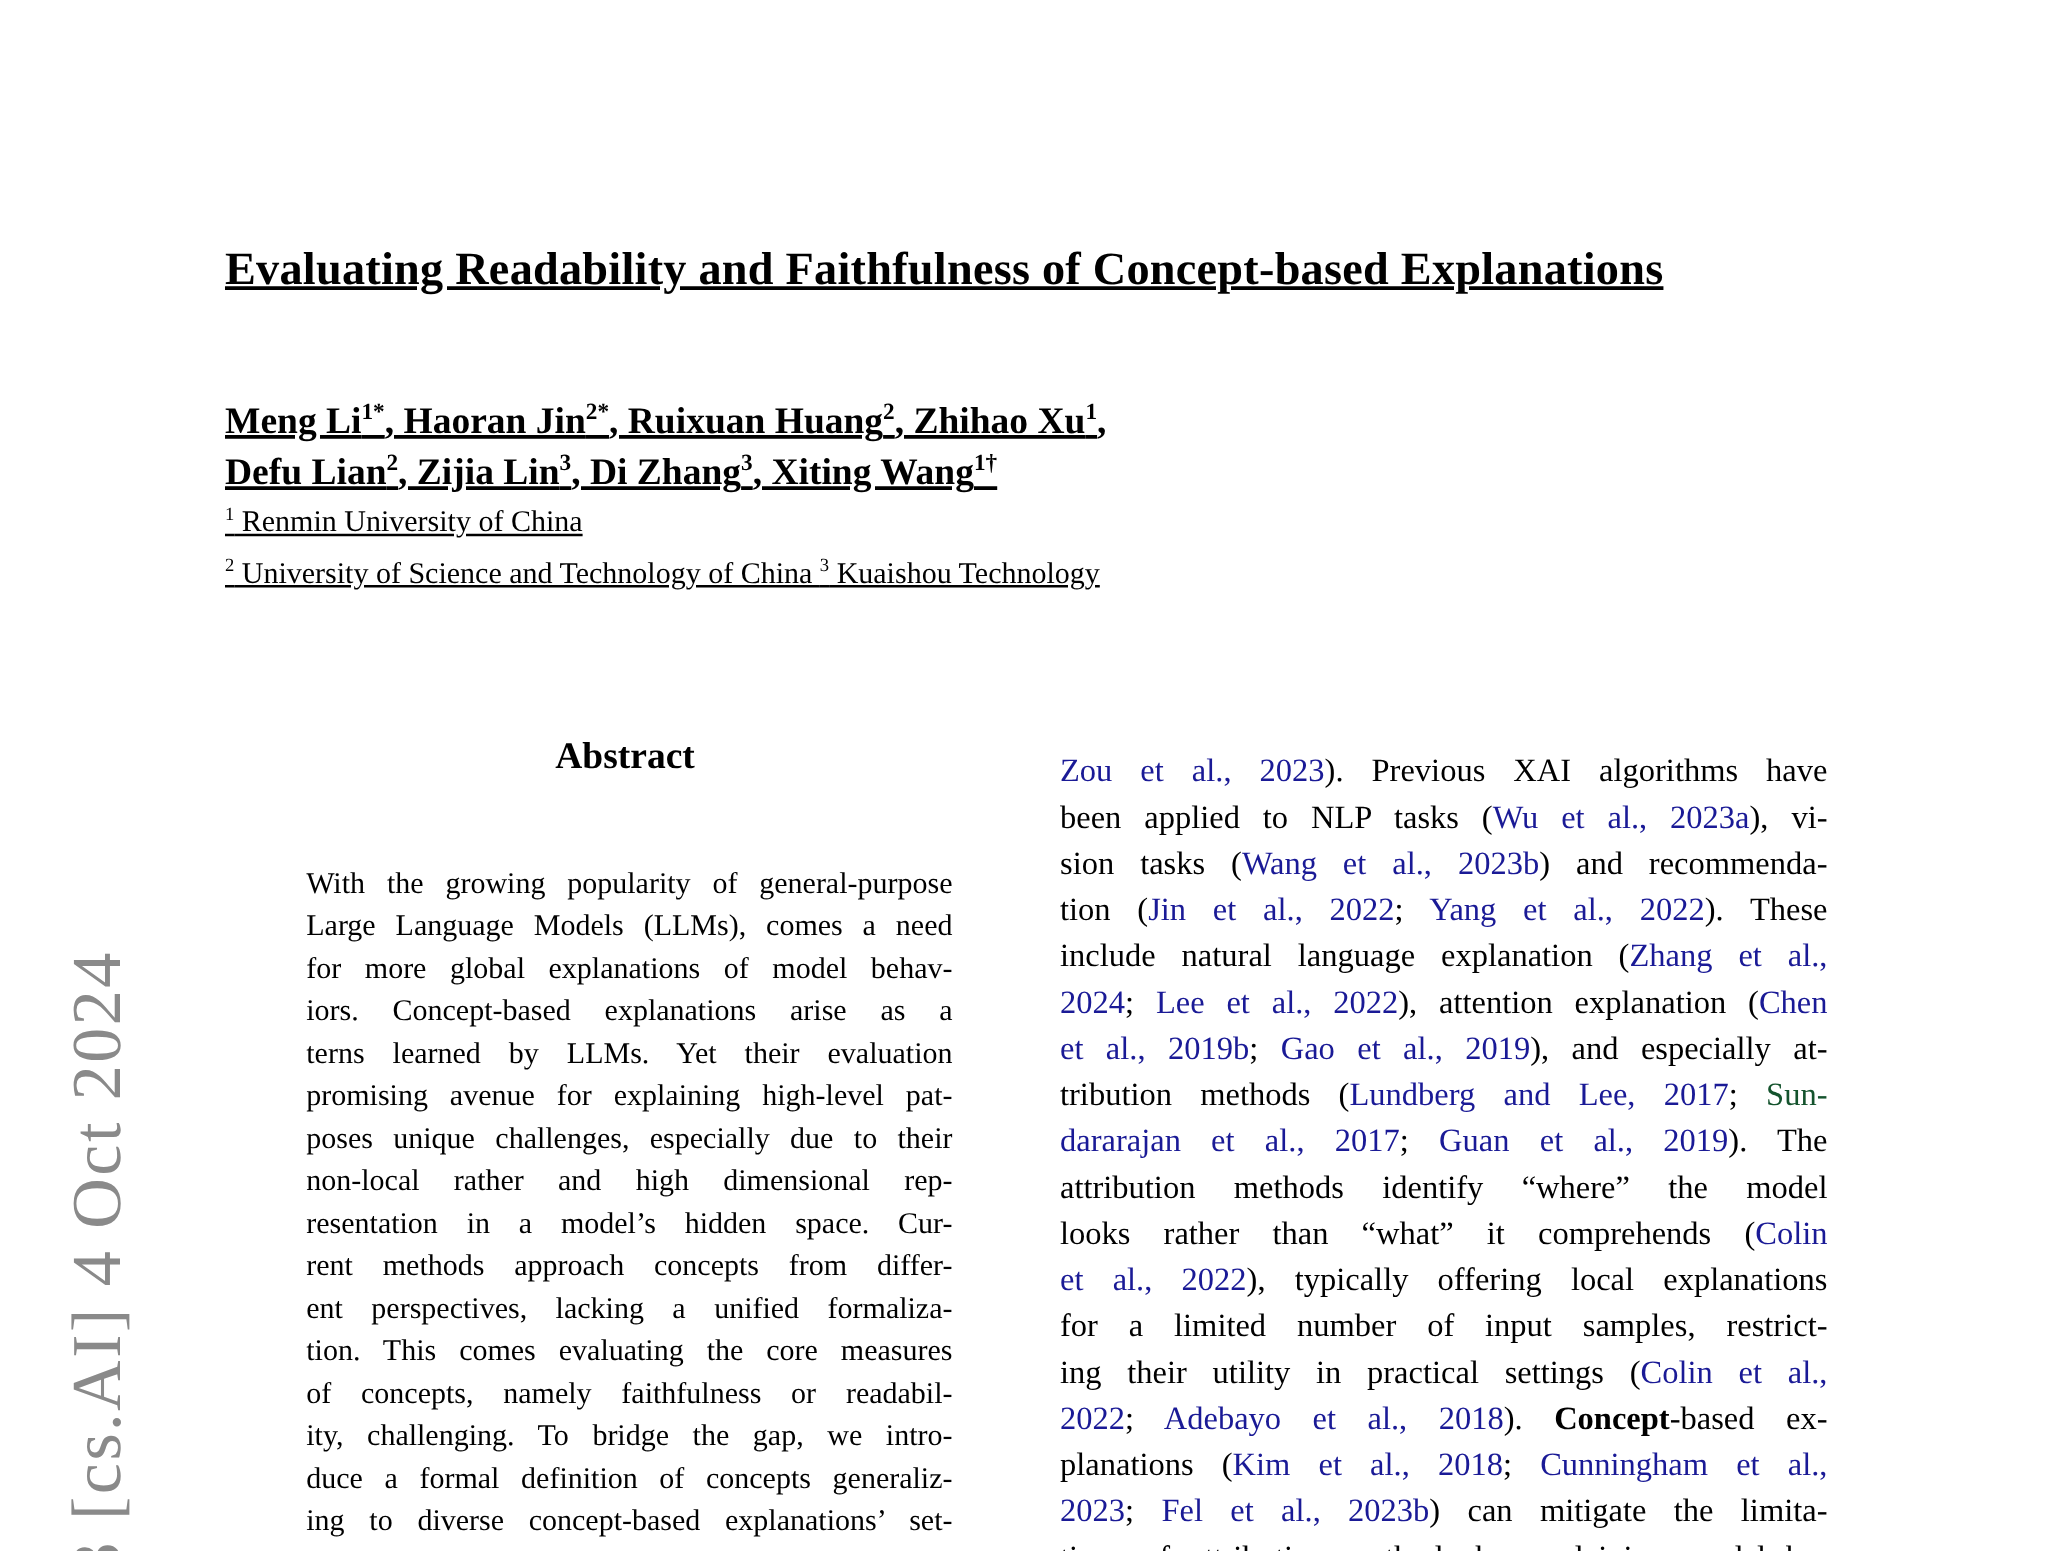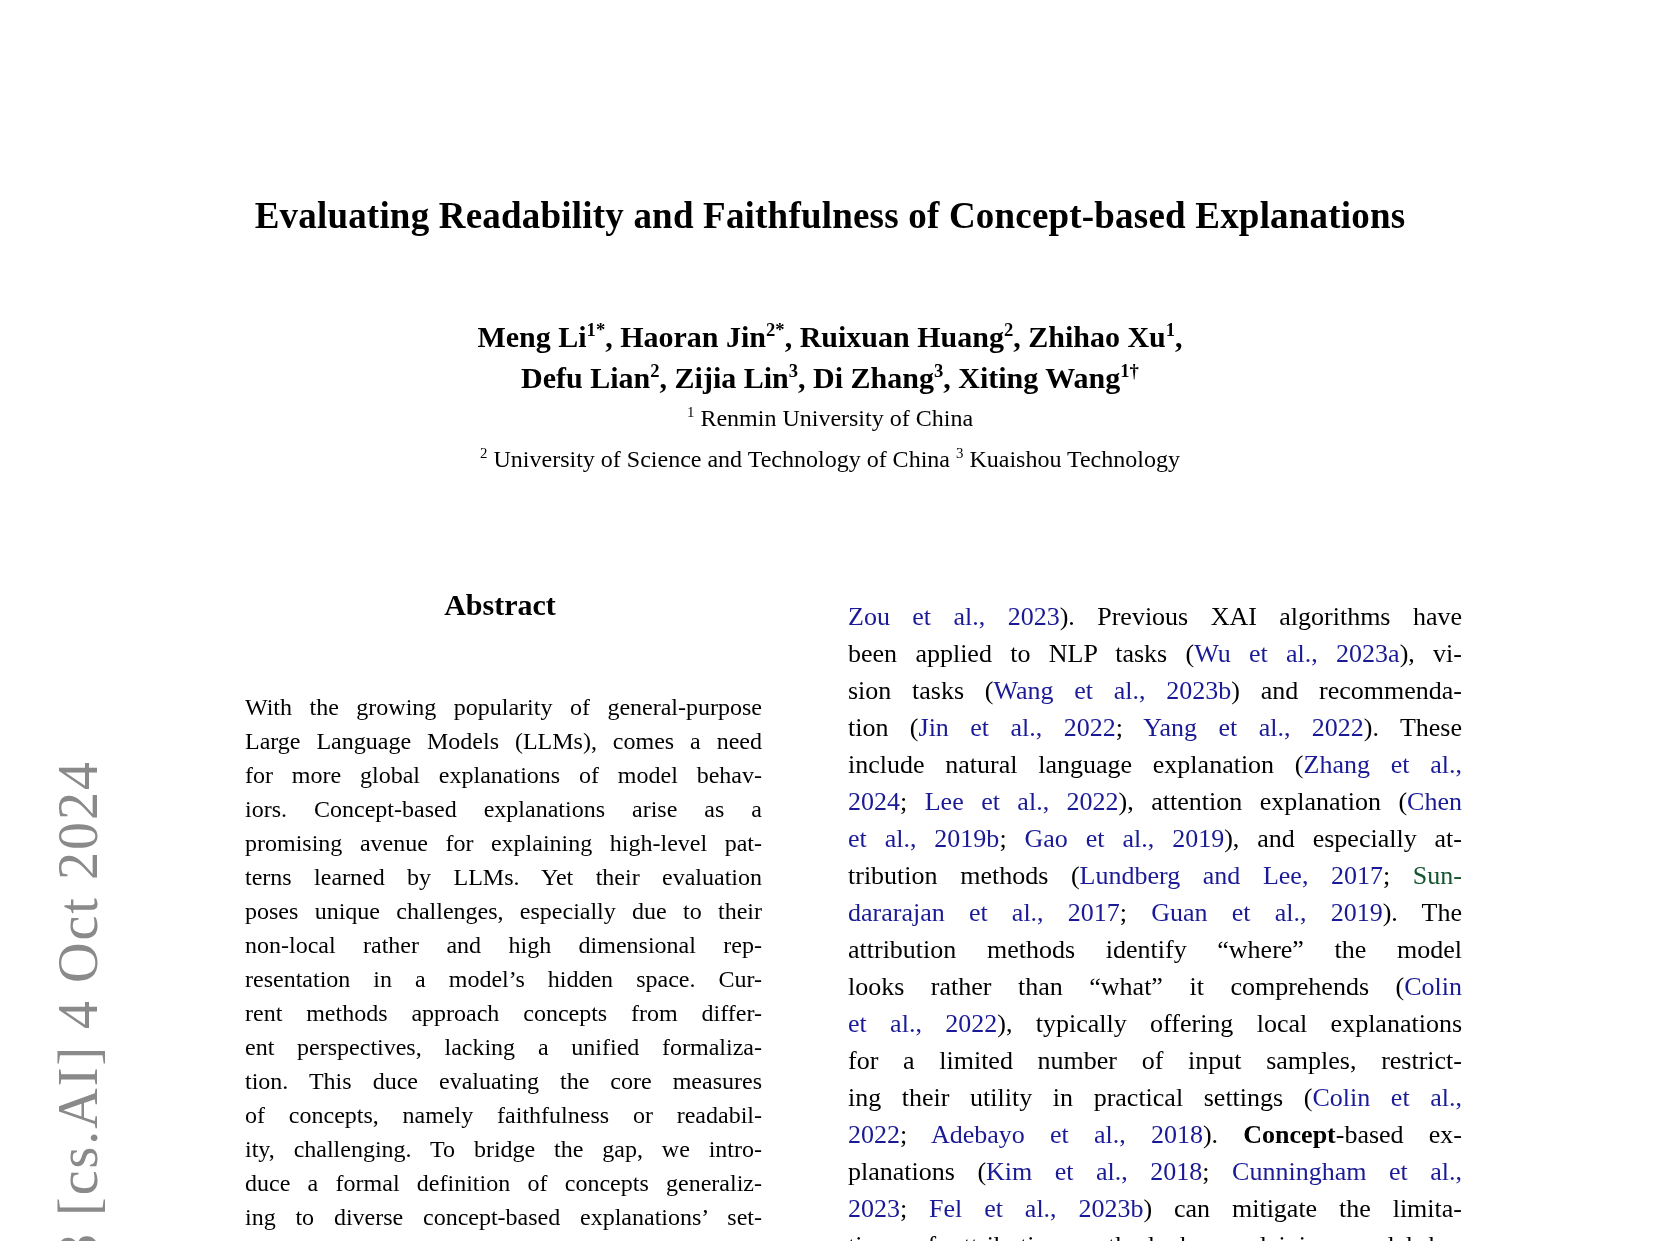--- a/index.html
+++ b/index.html
@@ -4,21 +4,21 @@
 <style>
   html,body{margin:0;padding:0;background:#ffffff;}
   #page{
     position:relative;
     width:1654px;height:1241px;
     background:#ffffff;
     overflow:hidden;
     font-family:"Liberation Serif","DejaVu Serif",serif;
     color:#000;
   }
-  .centerband{position:absolute;left:180px;width:1300px;text-align:center;}
+  .centerband{position:absolute;left:180px;width:1300px;text-decoration:underline;}
   #title{top:194px;font-size:37px;font-weight:bold;letter-spacing:0.2px;}
   #authors{top:316px;font-size:30px;font-weight:bold;}
   #authors .aline{height:41px;line-height:41px;}
   #affils{top:398px;font-size:24px;}
   #affils .aline{height:41px;line-height:41px;}
   sup{font-size:0.62em;line-height:0;vertical-align:super;}
   #abstract-heading{
     position:absolute;left:195px;width:610px;top:588px;
     font-size:30px;font-weight:bold;text-align:center;
   }
@@ -66,28 +66,28 @@
       <div class="aline"><sup>2</sup><span> University of Science and Technology of China </span><sup>3</sup><span> Kuaishou Technology</span></div>
     </div>
 
   <div id="abstract-heading">Abstract</div>
 
   <div id="abstract-body" class="textcol">
       <div class="jline">With the growing popularity of general-purpose</div>
       <div class="jline">Large Language Models (LLMs), comes a need</div>
       <div class="jline">for more global explanations of model behav-</div>
       <div class="jline">iors. Concept-based explanations arise as a</div>
+      <div class="jline">terns learned by LLMs. Yet their evaluation</div>
       <div class="jline">promising avenue for explaining high-level pat-</div>
-      <div class="jline">terns learned by LLMs. Yet their evaluation</div>
       <div class="jline">poses unique challenges, especially due to their</div>
       <div class="jline">non-local rather and high dimensional rep-</div>
       <div class="jline">resentation in a model’s hidden space. Cur-</div>
       <div class="jline">rent methods approach concepts from differ-</div>
       <div class="jline">ent perspectives, lacking a unified formaliza-</div>
-      <div class="jline">tion. This duce evaluating the core measures</div>
+      <div class="jline">tion. This comes evaluating the core measures</div>
       <div class="jline">of concepts, namely faithfulness or readabil-</div>
       <div class="jline">ity, challenging. To bridge the gap, we intro-</div>
       <div class="jline">duce a formal definition of concepts generaliz-</div>
       <div class="jline">ing to diverse concept-based explanations’ set-</div>
       <div class="jline">tings. Based on this, we quantify the faithful-</div>
       <div class="jline clip" style="height: 13px;">ness of a concept explanation via perturbation</div>
     </div>
 
   <div id="intro-col" class="textcol">
       <div class="jline"><span class="cite" style="color: rgb(26, 26, 150);">Zou et al., 2023</span><span>). Previous XAI algorithms have</span></div>

